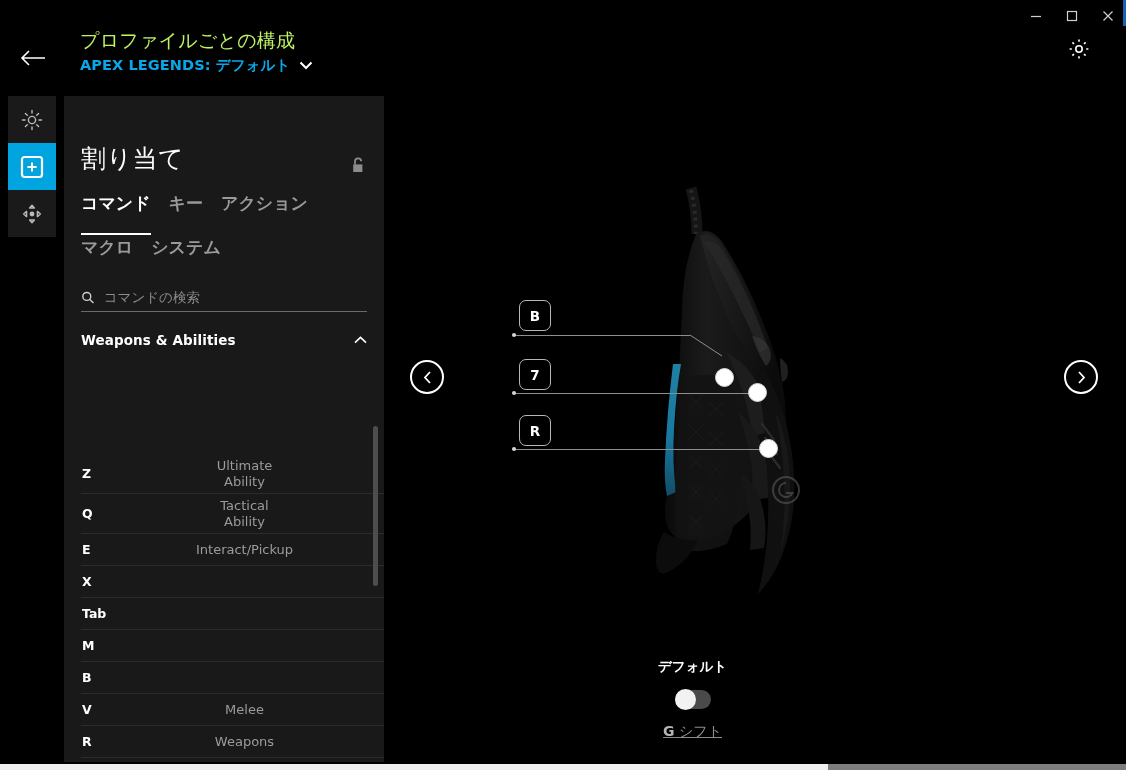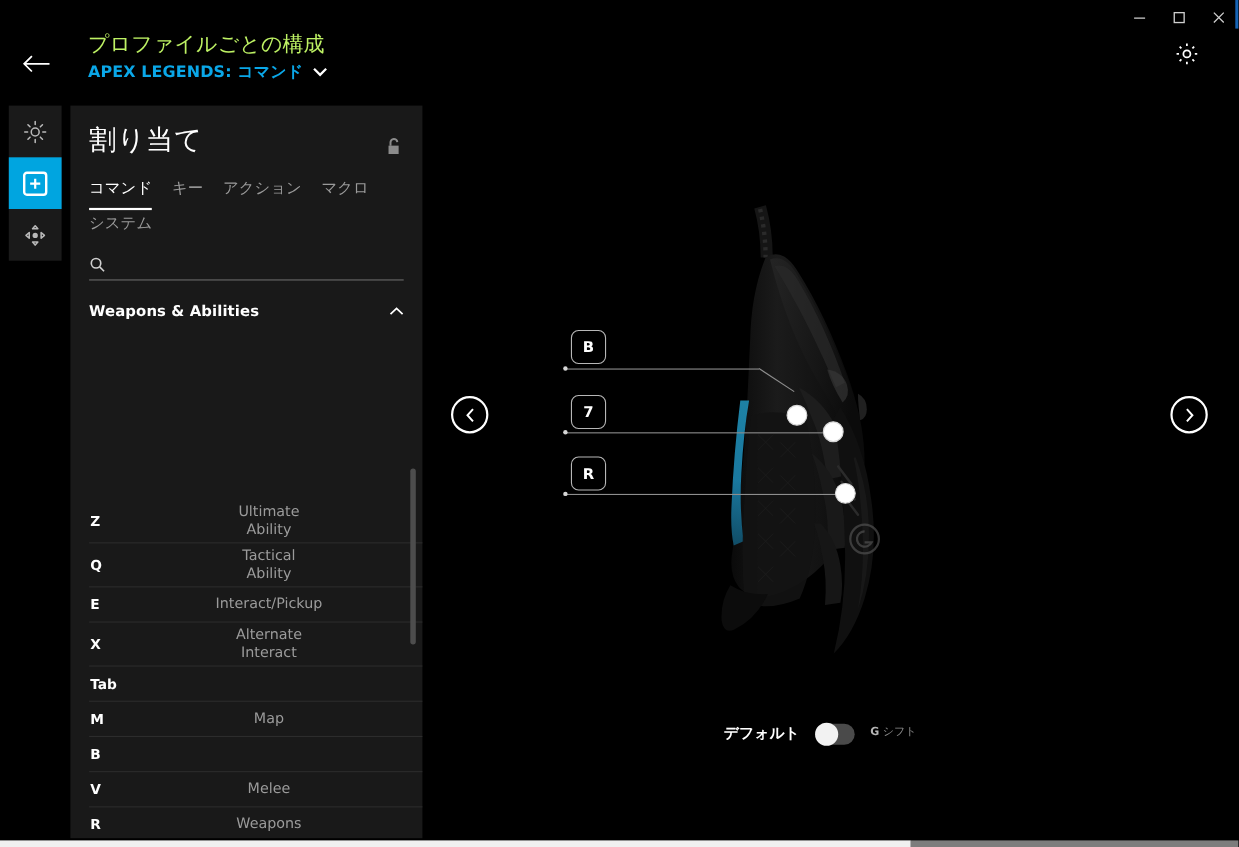--- a/index.html
+++ b/index.html
@@ -112,43 +112,45 @@
     height: 666px;
     background: #191919;
     z-index: 15;
     overflow: hidden;
   }
   #panel-title-row {
     display: flex;
     align-items: flex-start;
     justify-content: space-between;
     padding: 15px 18px 0 17px;
+    margin-top: 32px;
   }
   #panel-title {
     font-size: 25px;
     font-weight: normal;
     letter-spacing: 0.5px;
     color: #ffffff;
     line-height: 32px;
   }
   #lock-icon { margin-top: 14px; }
 
   #tabs-row {
     padding: 15px 17px 0 17px;
     display: flex;
     flex-wrap: wrap;
     column-gap: 18px;
     row-gap: 2px;
   }
   .tab {
-    font-size: 14px;
+    font-size: 17px;
     color: #9a9a9a;
-    padding-bottom: 8px;
+    padding-bottom: 20px;
     line-height: 20px;
     white-space: nowrap;
+    font-weight: bold;
   }
   .tab.active {
     color: #ffffff;
     border-bottom: 2px solid #ffffff;
   }
 
   #panel-hint {
     padding: 16px 17px 0 17px;
     font-size: 12.5px;
     line-height: 18px;
@@ -297,30 +299,33 @@
     border: 1px solid #d8d8d8;
     z-index: 7;
   }
 
   
   #shift-toggle-row {
     position: absolute;
     left: 274px;
     top: 570px;
     display: flex;
+    align-items: center;
     gap: 14px;
+    flex-direction: column;
   }
   #default-label {
     font-size: 13.5px;
     font-weight: bold;
     color: #ffffff;
   }
   #gshift-label {
-    font-size: 10px;
+    font-size: 14px;
     color: #8c8c8c;
+    text-decoration: underline;
   }
   #gshift-label b { color: #b5b5b5; }
   #shift-toggle {
     width: 36px;
     height: 19px;
     border-radius: 10px;
     background: #4a4a4a;
     position: relative;
   }
   #shift-toggle .knob {
@@ -391,21 +396,21 @@
 
 <div id="back-button">
   <svg width="26" height="18" viewBox="0 0 26 18" fill="none" stroke="#ffffff" stroke-width="1.6">
     <path d="M25 9H2M9 2L2 9l7 7"></path>
   </svg>
 </div>
 
 <div id="header-text">
   <div id="profile-config-label">プロファイルごとの構成</div>
   <div id="profile-selector">
-    <span id="profile-name">APEX LEGENDS: コマンド</span>
+    <span id="profile-name">APEX LEGENDS: デフォルト</span>
     <svg id="profile-chevron" width="14" height="9" viewBox="0 0 14 9" fill="none" stroke="#ffffff" stroke-width="2.1">
       <path d="M1.5 1.5L7 7l5.5-5.5"></path>
     </svg>
   </div>
 </div>
 
 <div id="icon-rail">
   <div class="rail-item">
     <svg width="24" height="24" viewBox="0 0 24 24" fill="none" stroke="#b9b9b9" stroke-width="1.4" stroke-linecap="round">
       <circle cx="12" cy="12" r="3.6"></circle>
@@ -446,20 +451,21 @@
     <div class="tab">マクロ</div>
     <div class="tab">システム</div>
   </div>
 
 
   <div id="search-row">
     <svg width="15" height="15" viewBox="0 0 15 15" fill="none" stroke="#cfcfcf" stroke-width="1.5">
       <circle cx="6.3" cy="6.3" r="4.3"></circle>
       <path d="M9.6 9.6l4 4"></path>
     </svg>
+    <input id="search-input" type="text" placeholder="コマンドの検索" style="">
   </div>
 
   <div id="category-header">
     <span id="category-title">Weapons &amp; Abilities</span>
     <svg width="13" height="8" viewBox="0 0 13 8" fill="none" stroke="#ffffff" stroke-width="1.6">
       <path d="M1 6.6L6.5 1.4 12 6.6"></path>
     </svg>
   </div>
 
   <div id="command-list">
@@ -472,29 +478,26 @@
         <div class="cmd-key">Q</div>
         <div class="cmd-label">Tactical
 Ability</div>
       </div>
       <div class="cmd-row">
         <div class="cmd-key">E</div>
         <div class="cmd-label">Interact/Pickup</div>
       </div>
       <div class="cmd-row">
         <div class="cmd-key">X</div>
-        <div class="cmd-label">Alternate
-Interact</div>
       </div>
       <div class="cmd-row">
         <div class="cmd-key">Tab</div>
       </div>
       <div class="cmd-row">
         <div class="cmd-key">M</div>
-        <div class="cmd-label">Map</div>
       </div>
       <div class="cmd-row">
         <div class="cmd-key">B</div>
       </div>
       <div class="cmd-row">
         <div class="cmd-key">V</div>
         <div class="cmd-label">Melee</div>
       </div>
       <div class="cmd-row">
         <div class="cmd-key">R</div>

